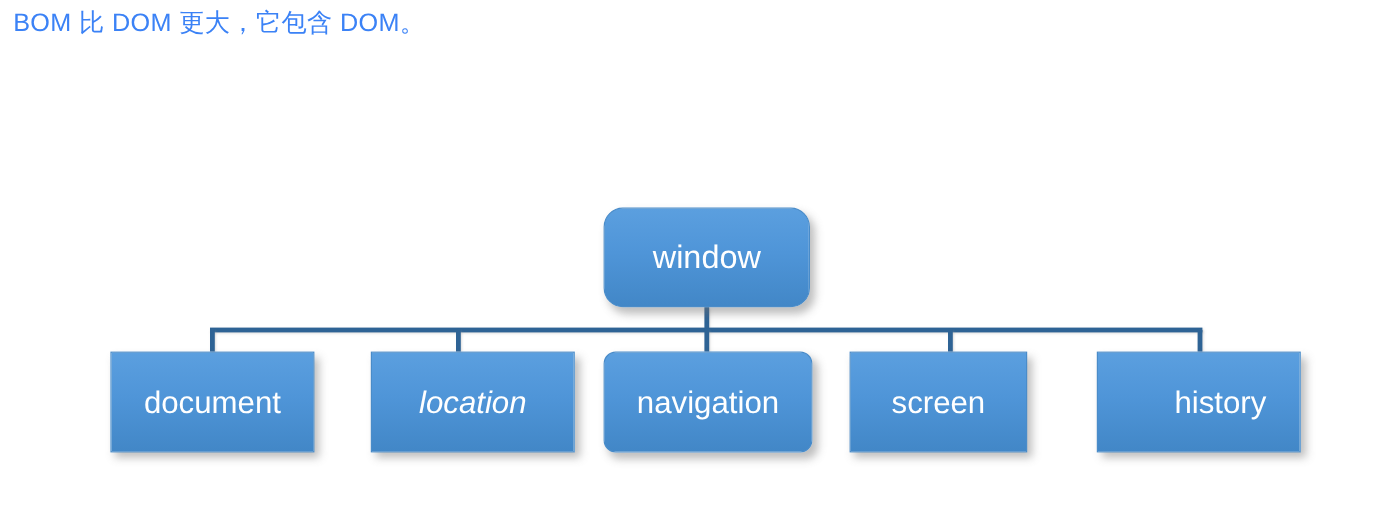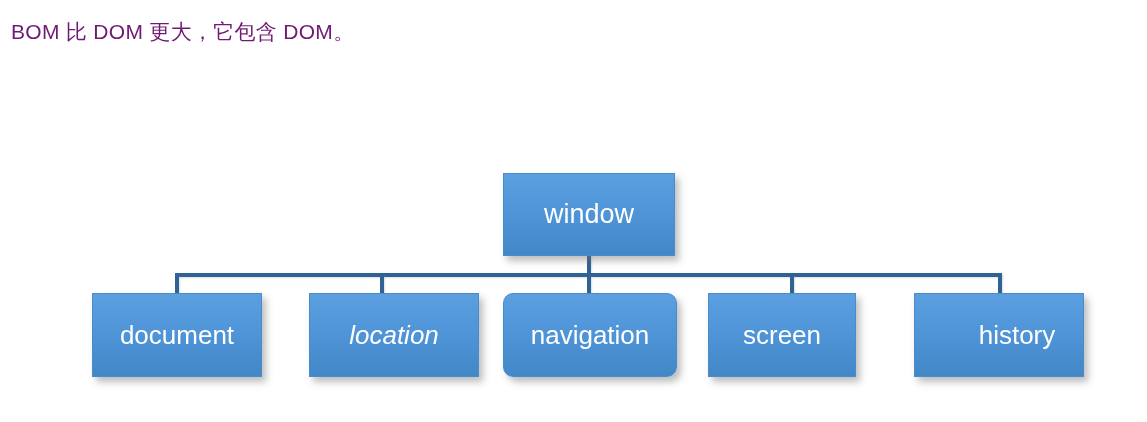--- a/index.html
+++ b/index.html
@@ -14,23 +14,22 @@
     height: 422px;
     background: #FFFFFF;
     overflow: hidden;
   }
   .caption {
     position: absolute;
     left: 11px;
     top: 7px;
     font-size: 21px;
     line-height: 1.25;
-    color: #701a75;
+    color: #3b82f6;
     letter-spacing: 0.3px;
-    margin-top: 12px;
   }
   
   .conn {
     position: absolute;
     background: #2E6395;
     box-shadow: 1px 1px 2px rgba(160,160,160,0.35);
   }
   .conn.stem   { left: 587px; top: 256px; width: 4px; height: 19px; }
   .conn.hbar   { left: 175px; top: 273px; width: 827px; height: 4px; }
   .conn.drop   { top: 275px; width: 4px; height: 18px; }
@@ -46,21 +45,21 @@
     align-items: center;
     justify-content: center;
     background: linear-gradient(180deg, #5B9FDF 0%, #4F95D8 45%, #4287C7 100%);
     border: 1px solid #4A8CC9;
     box-sizing: border-box;
     box-shadow: 4px 5px 7px rgba(110,110,110,0.45);
     color: #FFFFFF;
     font-size: 27px;
     white-space: nowrap;
   }
-  .node-window     { left: 503px; top: 173px; width: 172px; height: 83px; }
+  .node-window     { left: 503px; top: 173px; width: 172px; height: 83px; border-radius: 16px; }
   .node-child      { top: 293px; height: 84px; font-size: 26px; align-items: center; }
   .node-document   { left: 92px;  width: 170px; }
   .node-location   { left: 309px; width: 170px; font-style: italic; }
   .node-navigation { left: 503px; width: 174px; border-radius: 10px; }
   .node-screen     { left: 708px; width: 148px; }
   .node-history    { left: 914px; width: 170px; padding-left: 36px; }
 </style>
 </head>
 <body>
 

